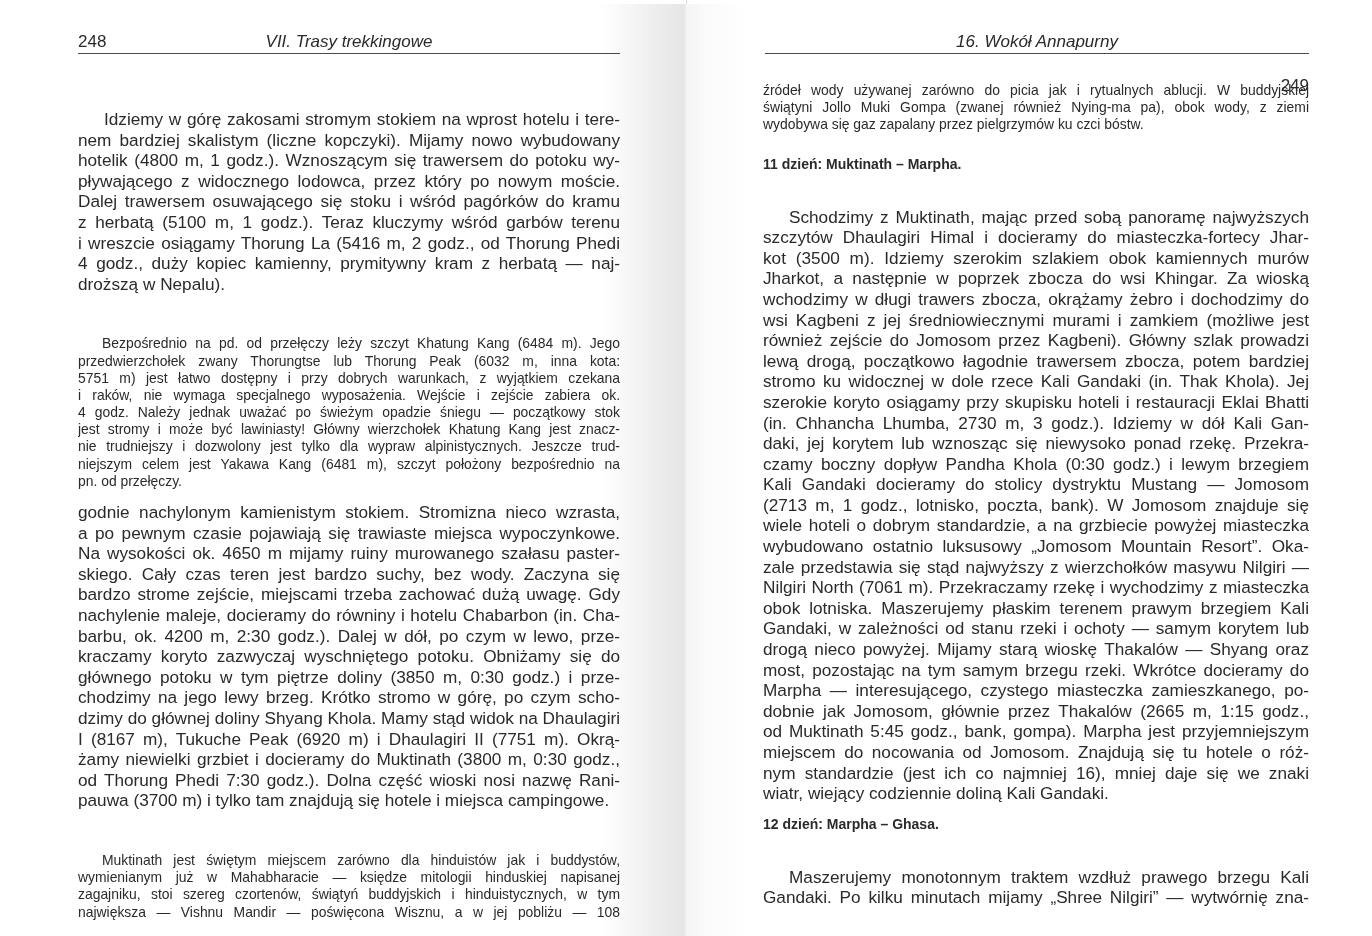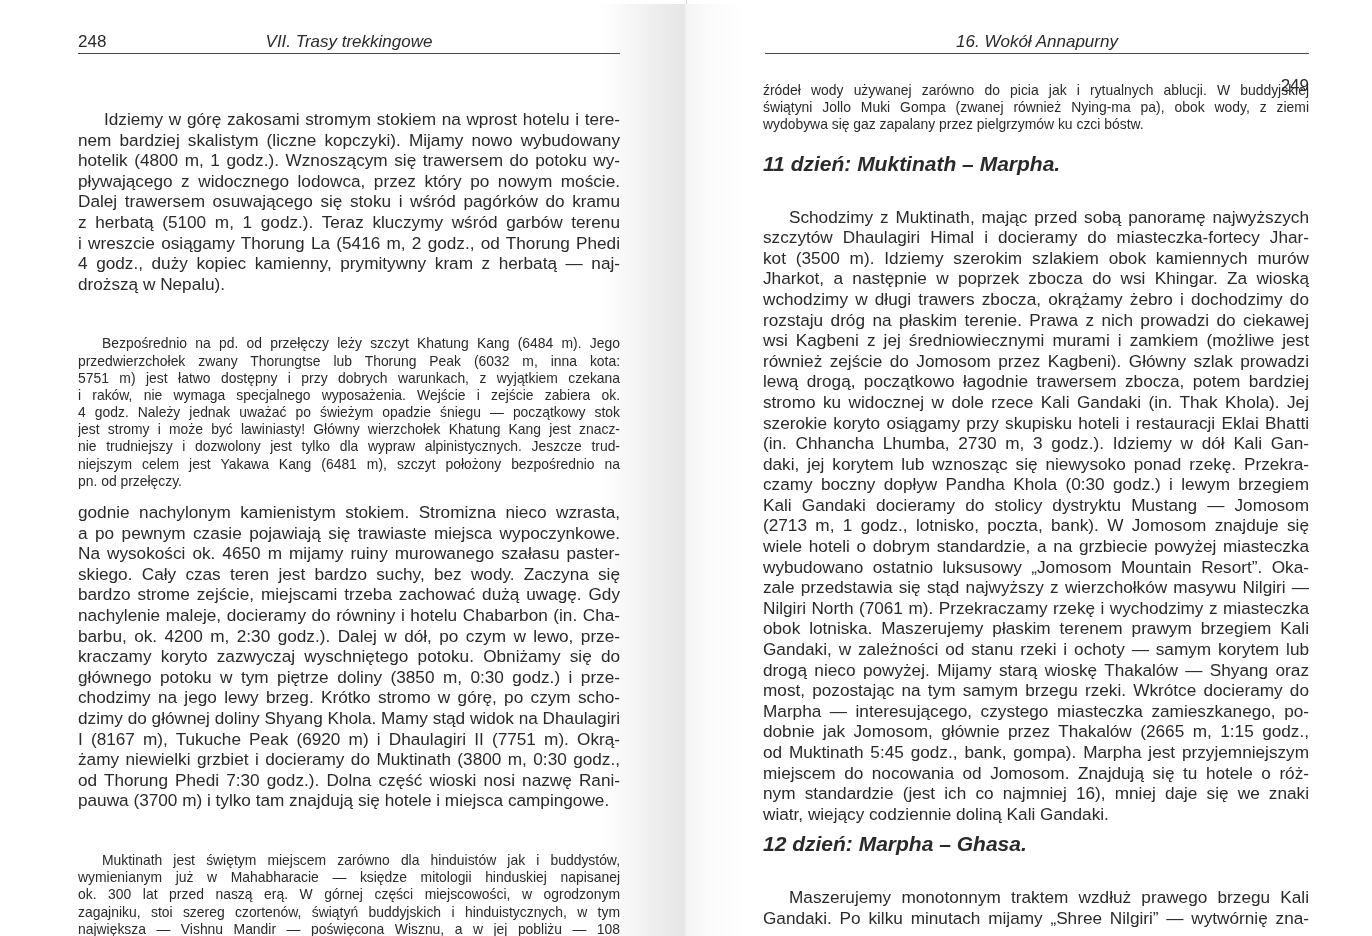--- a/index.html
+++ b/index.html
@@ -48,21 +48,21 @@
   }
   .ln.last { text-align-last: left; }
   .ln.indent { padding-left: 26px; margin-top: 32px; }
   .main .ln { font-size: 17.2px; line-height: 20.6px; height: 20.6px; }
   .small .ln { font-size: 13.9px; line-height: 17.2px; height: 17.2px; }
   .small .ln.indent { padding-left: 24px; }
   .block { display: block; }
   .gap-s { height: 9px; }
   .gap-m { height: 12px; }
   .heading {
-    font-weight: bold; font-size: 21px; line-height: 22px; height: 22px; display: block; font-style: italic;
+    font-weight: bold; font-size: 14px; line-height: 22px; height: 22px; display: block;
   }
 </style>
 </head>
 <body>
 
 <div class="spread">
 
   <div class="page page-left">
     <div class="header">
       <span class="num">248</span>
@@ -114,21 +114,20 @@
         <span class="ln">żamy niewielki grzbiet i docieramy do Muktinath (3800 m, 0:30 godz.,</span>
         <span class="ln">od Thorung Phedi 7:30 godz.). Dolna część wioski nosi nazwę Rani-</span>
         <span class="ln last">pauwa (3700 m) i tylko tam znajdują się hotele i miejsca campingowe.</span>
       </div>
 
       <div class="gap-s"></div>
 
       <div class="small block">
         <span class="ln indent">Muktinath jest świętym miejscem zarówno dla hinduistów jak i buddystów,</span>
         <span class="ln">wymienianym już w Mahabharacie — księdze mitologii hinduskiej napisanej</span>
-        <span class="ln">ok. 300 lat przed naszą erą. W górnej części miejscowości, w ogrodzonym</span>
         <span class="ln">zagajniku, stoi szereg czortenów, świątyń buddyjskich i hinduistycznych, w tym</span>
         <span class="ln">największa — Vishnu Mandir — poświęcona Wisznu, a w jej pobliżu — 108</span>
       </div>
     </div>
   </div>
 
   <div class="gutter-line"></div>
 
   <div class="page page-right">
     <div class="header">
@@ -145,21 +144,20 @@
 
       <div style="height:19px"></div>
 
       <span class="heading">11 dzień: Muktinath – Marpha.</span>
       <div class="main block">
         <span class="ln indent">Schodzimy z Muktinath, mając przed sobą panoramę najwyższych</span>
         <span class="ln">szczytów Dhaulagiri Himal i docieramy do miasteczka-fortecy Jhar-</span>
         <span class="ln">kot (3500 m). Idziemy szerokim szlakiem obok kamiennych murów</span>
         <span class="ln">Jharkot, a następnie w poprzek zbocza do wsi Khingar. Za wioską</span>
         <span class="ln">wchodzimy w długi trawers zbocza, okrążamy żebro i dochodzimy do</span>
-        <span class="ln">rozstaju dróg na płaskim terenie. Prawa z nich prowadzi do ciekawej</span>
         <span class="ln">wsi Kagbeni z jej średniowiecznymi murami i zamkiem (możliwe jest</span>
         <span class="ln">również zejście do Jomosom przez Kagbeni). Główny szlak prowadzi</span>
         <span class="ln">lewą drogą, początkowo łagodnie trawersem zbocza, potem bardziej</span>
         <span class="ln">stromo ku widocznej w dole rzece Kali Gandaki (in. Thak Khola). Jej</span>
         <span class="ln">szerokie koryto osiągamy przy skupisku hoteli i restauracji Eklai Bhatti</span>
         <span class="ln">(in. Chhancha Lhumba, 2730 m, 3 godz.). Idziemy w dół Kali Gan-</span>
         <span class="ln">daki, jej korytem lub wznosząc się niewysoko ponad rzekę. Przekra-</span>
         <span class="ln">czamy boczny dopływ Pandha Khola (0:30 godz.) i lewym brzegiem</span>
         <span class="ln">Kali Gandaki docieramy do stolicy dystryktu Mustang — Jomosom</span>
         <span class="ln">(2713 m, 1 godz., lotnisko, poczta, bank). W Jomosom znajduje się</span>

